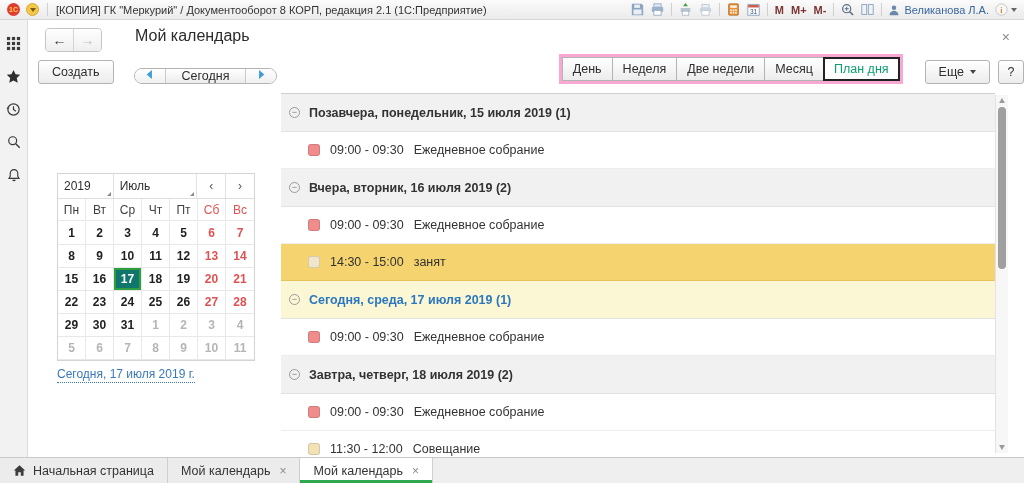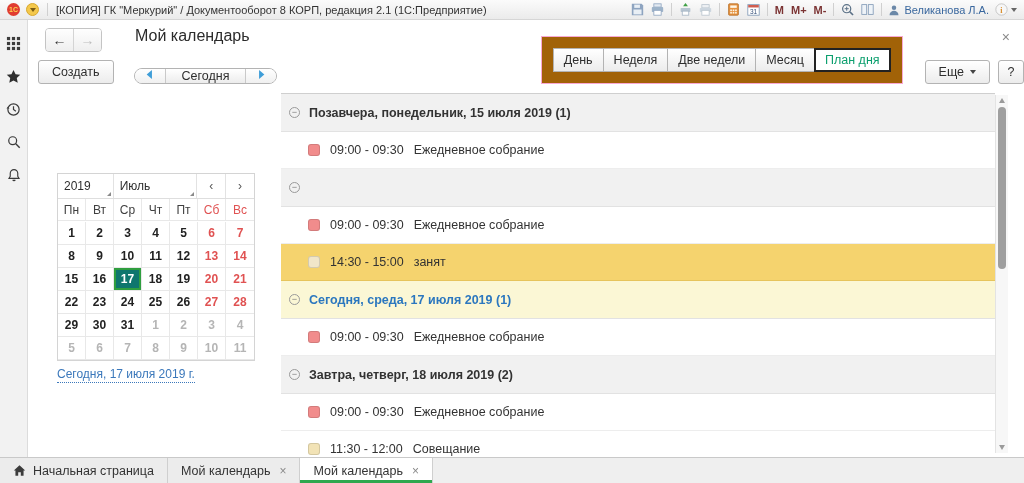--- a/index.html
+++ b/index.html
@@ -43,21 +43,21 @@
   
   .toolbar{position:absolute;top:36px;left:10px;right:0;height:28px;display:flex;align-items:flex-end;}
   .btn{height:24px;box-sizing:border-box;padding:0 13px;font-size:12.5px;color:#2e2e2e;
     background:linear-gradient(#ffffff,#ececec);border:1px solid #b3b3b3;border-radius:3px;
     display:flex;align-items:center;font-family:inherit;}
   .today-group{margin-left:20px;display:flex;align-items:stretch;height:16px;box-sizing:border-box;
     border:1px solid #b3b3b3;border-radius:12px;overflow:hidden;background:#fff;}
   .today-arrow{width:30px;display:flex;align-items:center;justify-content:center;background:linear-gradient(#ffffff,#f0f0f0);}
   .today-btn{padding:0 16px;display:flex;align-items:center;font-size:12.5px;
     border-left:1px solid #c9c9c9;border-right:1px solid #c9c9c9;background:linear-gradient(#ffffff,#ececec);}
-  .view-group{margin-left:auto;display:flex;align-items:center;border:1px solid #f9a8d4;padding:11px;background:#a16207;}
+  .view-group{margin-left:auto;display:flex;align-items:center;border:3px solid #f9a8d4;padding:0;background:#0f172a;}
   .view-btn{height:24px;box-sizing:border-box;padding:0 10px;font-size:12.5px;color:#2e2e2e;
     background:linear-gradient(#ffffff,#ececec);border:1px solid #b3b3b3;margin-left:-1px;font-family:inherit;}
   .view-btn:first-child{margin-left:0;}
   .view-btn.active{background:#fff;border:2px solid #222;color:#0b9f6e;position:relative;z-index:2;padding:0 9px;}
   .more-btn{margin-left:22px;gap:6px;}
   .more-caret{width:0;height:0;border-left:3.5px solid transparent;border-right:3.5px solid transparent;border-top:4px solid #444;}
   .help-btn{margin-left:8px;width:26px;justify-content:center;padding:0;}
   
   .mini-cal{position:absolute;left:29px;top:153px;width:196px;border:1px solid #d4d4d4;box-sizing:content-box;font-size:12px;}
   .cal-header{display:flex;height:24px;border-bottom:1px solid #dedede;align-items:stretch;}
@@ -363,20 +363,21 @@
           <span class="collapse-icon"></span>
           <span class="agenda-header-label">Позавчера, понедельник, 15 июля 2019 (1)</span>
         </div>
         <div class="agenda-event">
           <span class="event-swatch" style="background: rgb(241, 140, 140);"></span>
           <span class="event-time">09:00 - 09:30</span>
           <span class="event-title">Ежедневное собрание</span>
         </div>
         <div class="agenda-header">
           <span class="collapse-icon"></span>
+          <span class="agenda-header-label">Вчера, вторник, 16 июля 2019 (2)</span>
         </div>
         <div class="agenda-event">
           <span class="event-swatch" style="background: rgb(241, 140, 140);"></span>
           <span class="event-time">09:00 - 09:30</span>
           <span class="event-title">Ежедневное собрание</span>
         </div>
         <div class="agenda-event selected">
           <span class="event-swatch" style="background: rgb(241, 230, 201);"></span>
           <span class="event-time">14:30 - 15:00</span>
           <span class="event-title">занят</span>

